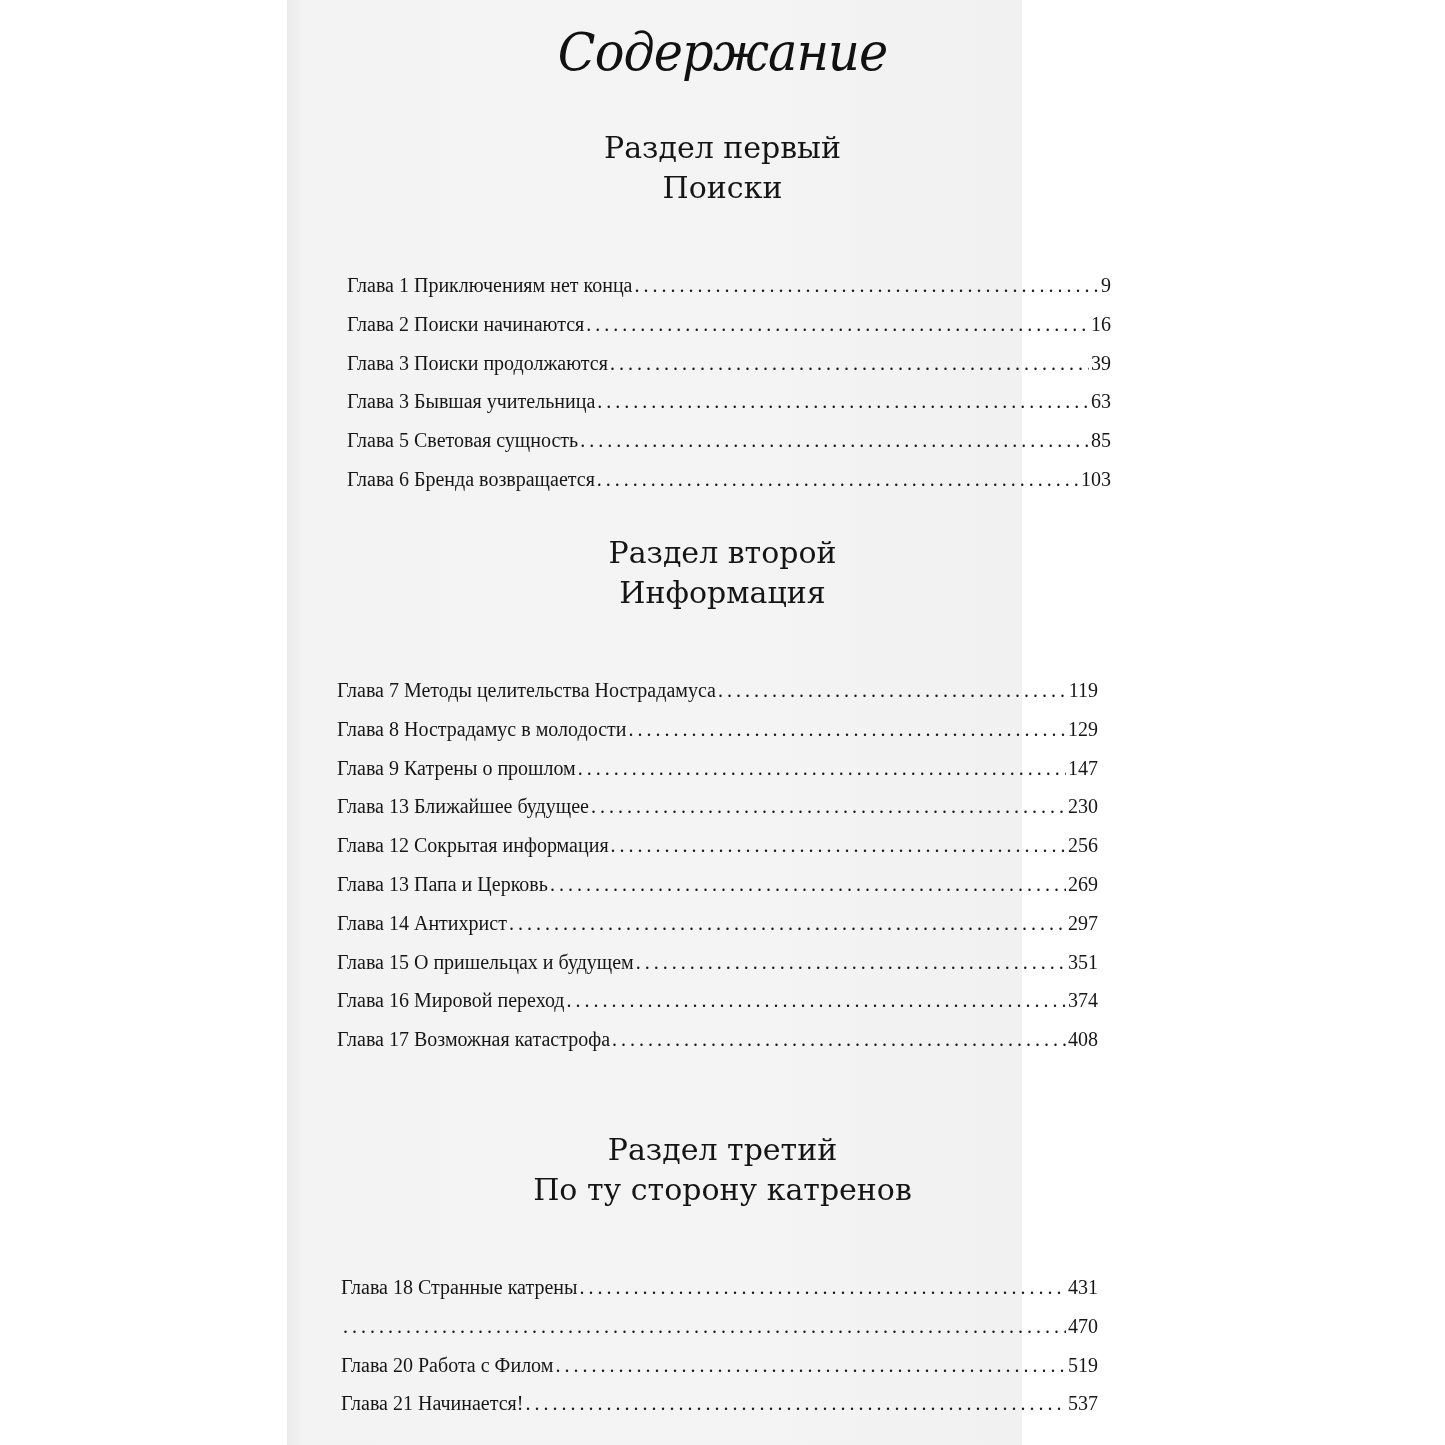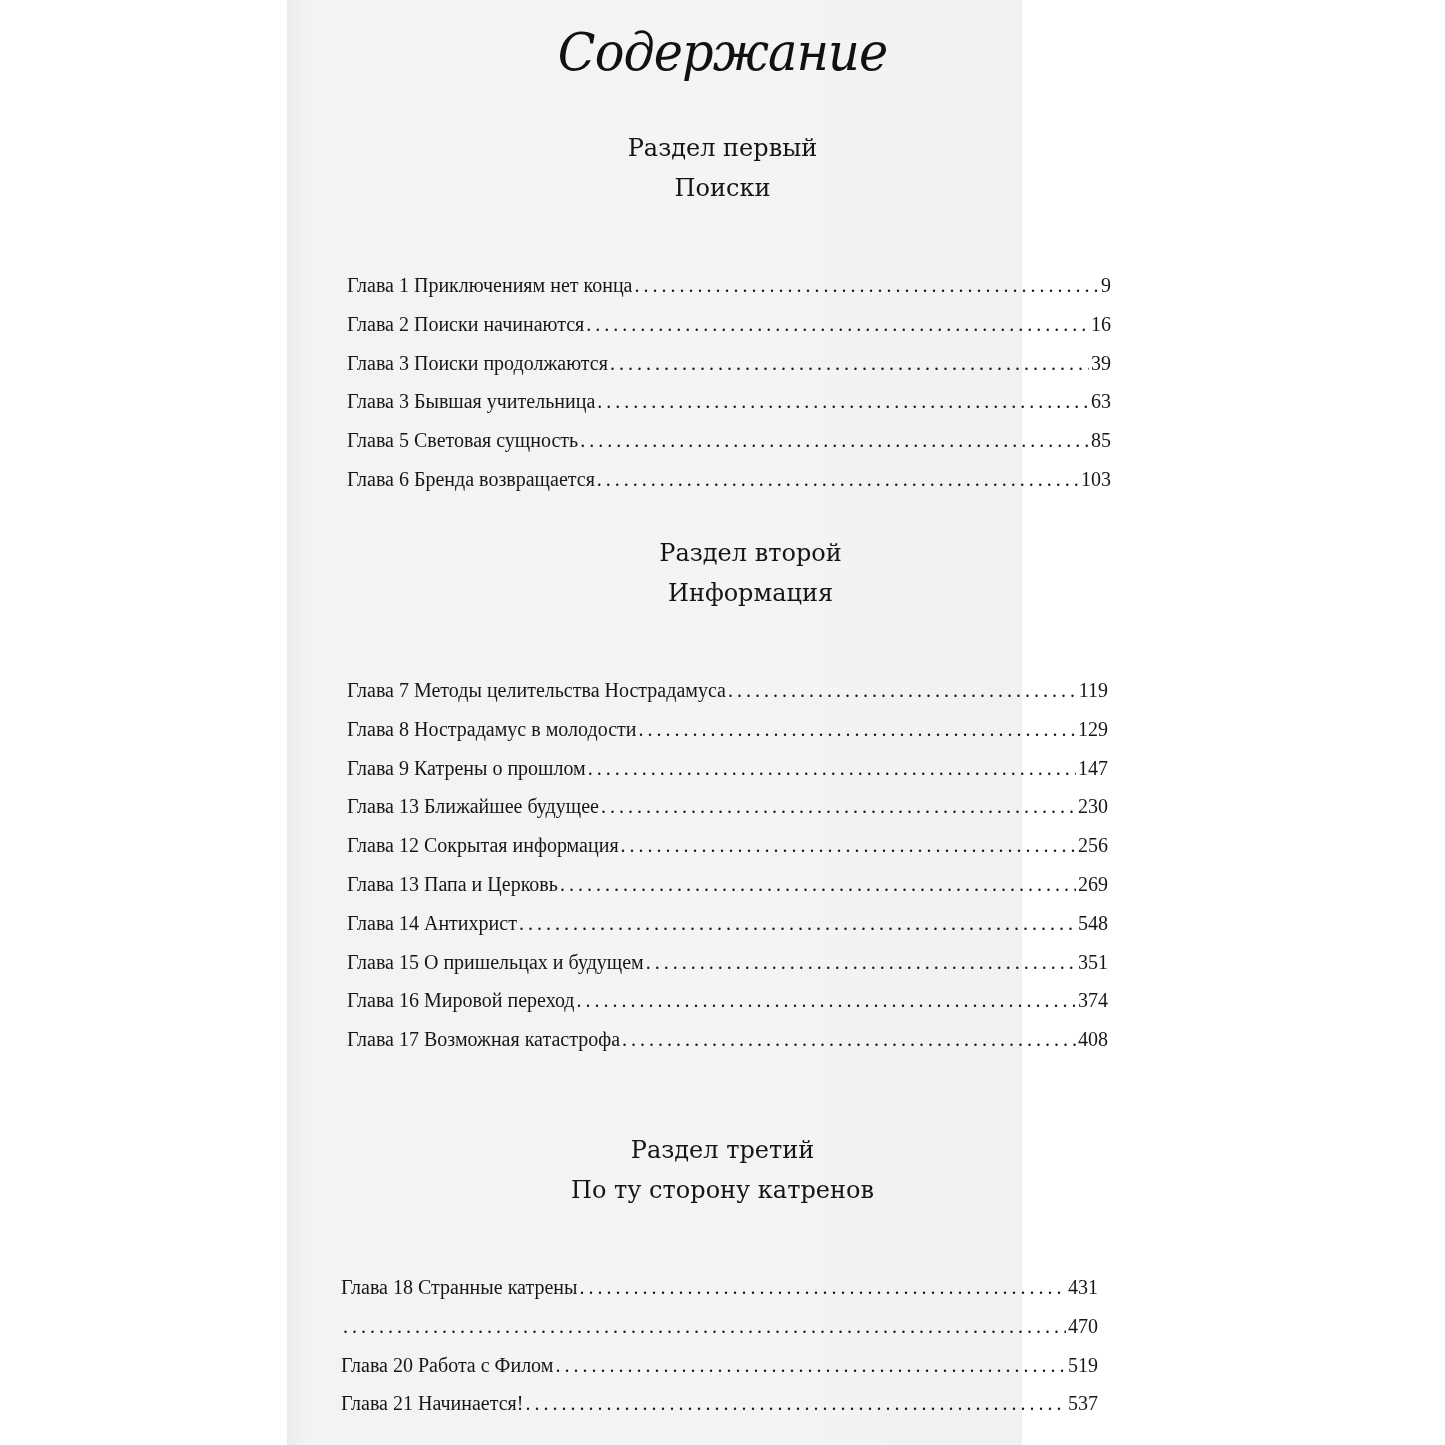--- a/index.html
+++ b/index.html
@@ -32,21 +32,21 @@
       letter-spacing: -1px;
       color: #111;
       transform: scaleX(0.95);
     }
     .section-head {
       position: absolute;
       left: 0;
       width: 871px;
       text-align: center;
       font-family: "DejaVu Serif", "Liberation Serif", serif;
-      font-size: 24px;
+      font-size: 30px;
       line-height: 40px;
       color: #151515;
     }
     .section-head .h1, .section-head .h2 { display: block; }
     .toc-list {
       position: absolute;
       margin: 12px;
       padding: 0;
       list-style: none;
       font-family: "Liberation Serif", serif;
@@ -110,25 +110,25 @@
         <span class="dots"></span>
         <span class="page-num">85</span>
       </li>
     <li class="toc-row">
         <span class="label">Глава 6 Бренда возвращается</span>
         <span class="dots"></span>
         <span class="page-num">103</span>
       </li>
   </ul>
 
-  <div class="section-head" style="top:533px;margin-left:28px;">
+  <div class="section-head" style="top:533px;">
     <span class="h1">Раздел второй</span>
     <span class="h2">Информация</span>
   </div>
-  <ul class="toc-list" style="left:48px; width:761px; top:659px;">
+  <ul class="toc-list" style="left:38px; width:761px; top:659px;">
     <li class="toc-row">
         <span class="label">Глава 7 Методы целительства Нострадамуса</span>
         <span class="dots"></span>
         <span class="page-num">119</span>
       </li>
     <li class="toc-row">
         <span class="label">Глава 8 Нострадамус в молодости</span>
         <span class="dots"></span>
         <span class="page-num">129</span>
       </li>
@@ -148,21 +148,21 @@
         <span class="page-num">256</span>
       </li>
     <li class="toc-row">
         <span class="label">Глава 13 Папа и Церковь</span>
         <span class="dots"></span>
         <span class="page-num">269</span>
       </li>
     <li class="toc-row">
         <span class="label">Глава 14 Антихрист</span>
         <span class="dots"></span>
-        <span class="page-num">548</span>
+        <span class="page-num">297</span>
       </li>
     <li class="toc-row">
         <span class="label">Глава 15 О пришельцах и будущем</span>
         <span class="dots"></span>
         <span class="page-num">351</span>
       </li>
     <li class="toc-row">
         <span class="label">Глава 16 Мировой переход</span>
         <span class="dots"></span>
         <span class="page-num">374</span>

